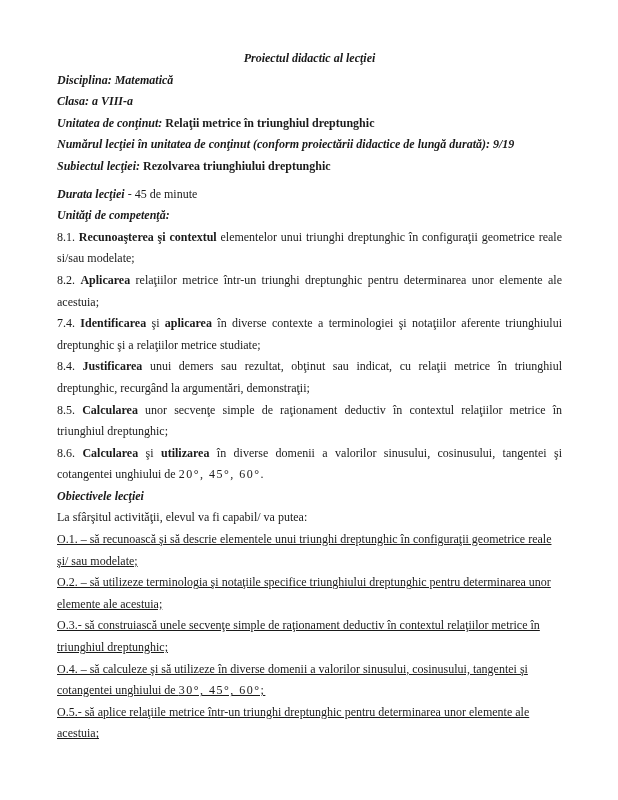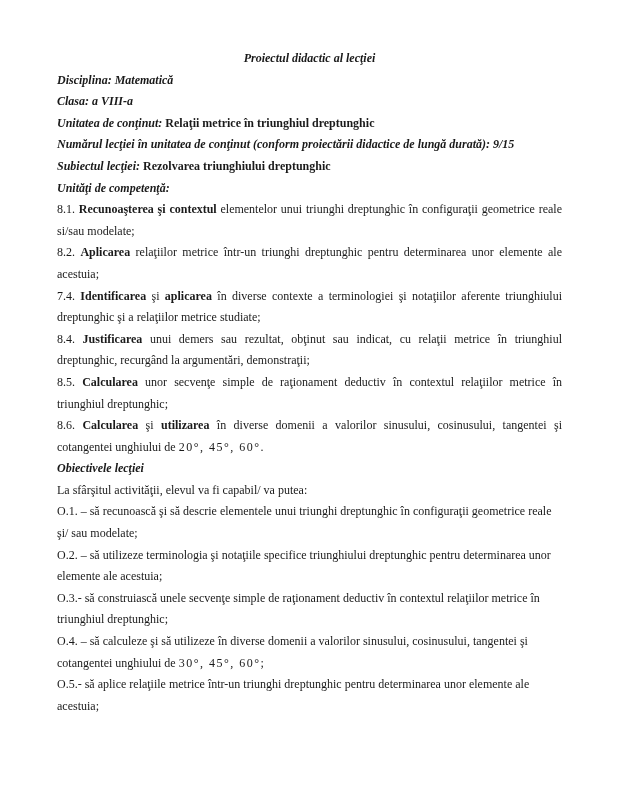--- a/index.html
+++ b/index.html
@@ -27,34 +27,35 @@
     text-align: center;
     font-weight: 700;
     font-style: italic;
   }
   .seg-r  { font-weight: 400; font-style: normal; }
   .seg-b  { font-weight: 700; font-style: normal; }
   .seg-bi { font-weight: 700; font-style: italic; }
   .seg-math { font-weight: 400; font-style: normal; letter-spacing: 1.5px; }
   .gap-before { margin-top: 6px; }
   .competencies p { text-align: justify; }
-  .objectives p { text-align: left; }
+  .objectives p { text-align: left; text-decoration: underline; }
 </style>
 </head>
 <body>
 
 <div class="page">
   <p class="title">Proiectul didactic al lecţiei</p>
 
   <div class="meta" id="meta-section">
       <p><span class="seg-bi">Disciplina: Matematică</span></p>
       <p><span class="seg-bi">Clasa: a VIII-a</span></p>
       <p><span class="seg-bi">Unitatea de conţinut: </span><span class="seg-b">Relaţii metrice în triunghiul dreptunghic</span></p>
-      <p><span class="seg-bi">Numărul lecţiei în unitatea de conţinut (conform proiectării didactice de lungă durată): 9/15</span></p>
+      <p><span class="seg-bi">Numărul lecţiei în unitatea de conţinut (conform proiectării didactice de lungă durată): 9/19</span></p>
       <p><span class="seg-bi">Subiectul lecţiei: </span><span class="seg-b">Rezolvarea triunghiului dreptunghic</span></p>
+      <p class="gap-before"><span class="seg-bi">Durata lecţiei</span><span class="seg-r"> - 45 de minute</span></p>
     </div>
 
   <p>
     <span class="seg-bi">Unităţi de competenţă:</span>
   </p>
   <div class="competencies" id="competencies-section">
       <p><span class="seg-r">8.1. </span><span class="seg-b">Recunoaşterea şi contextul</span><span class="seg-r"> elementelor unui triunghi dreptunghic în configuraţii geometrice reale si/sau modelate;</span></p>
       <p><span class="seg-r">8.2. </span><span class="seg-b">Aplicarea</span><span class="seg-r"> relaţiilor metrice într-un triunghi dreptunghic pentru determinarea unor elemente ale acestuia;</span></p>
       <p><span class="seg-r">7.4. </span><span class="seg-b">Identificarea</span><span class="seg-r"> şi </span><span class="seg-b">aplicarea</span><span class="seg-r"> în diverse contexte a terminologiei şi notaţiilor aferente triunghiului dreptunghic şi a relaţiilor metrice studiate;</span></p>
       <p><span class="seg-r">8.4. </span><span class="seg-b">Justificarea</span><span class="seg-r"> unui demers sau rezultat, obţinut sau indicat, cu relaţii metrice în triunghiul dreptunghic, recurgând la argumentări, demonstraţii;</span></p>

